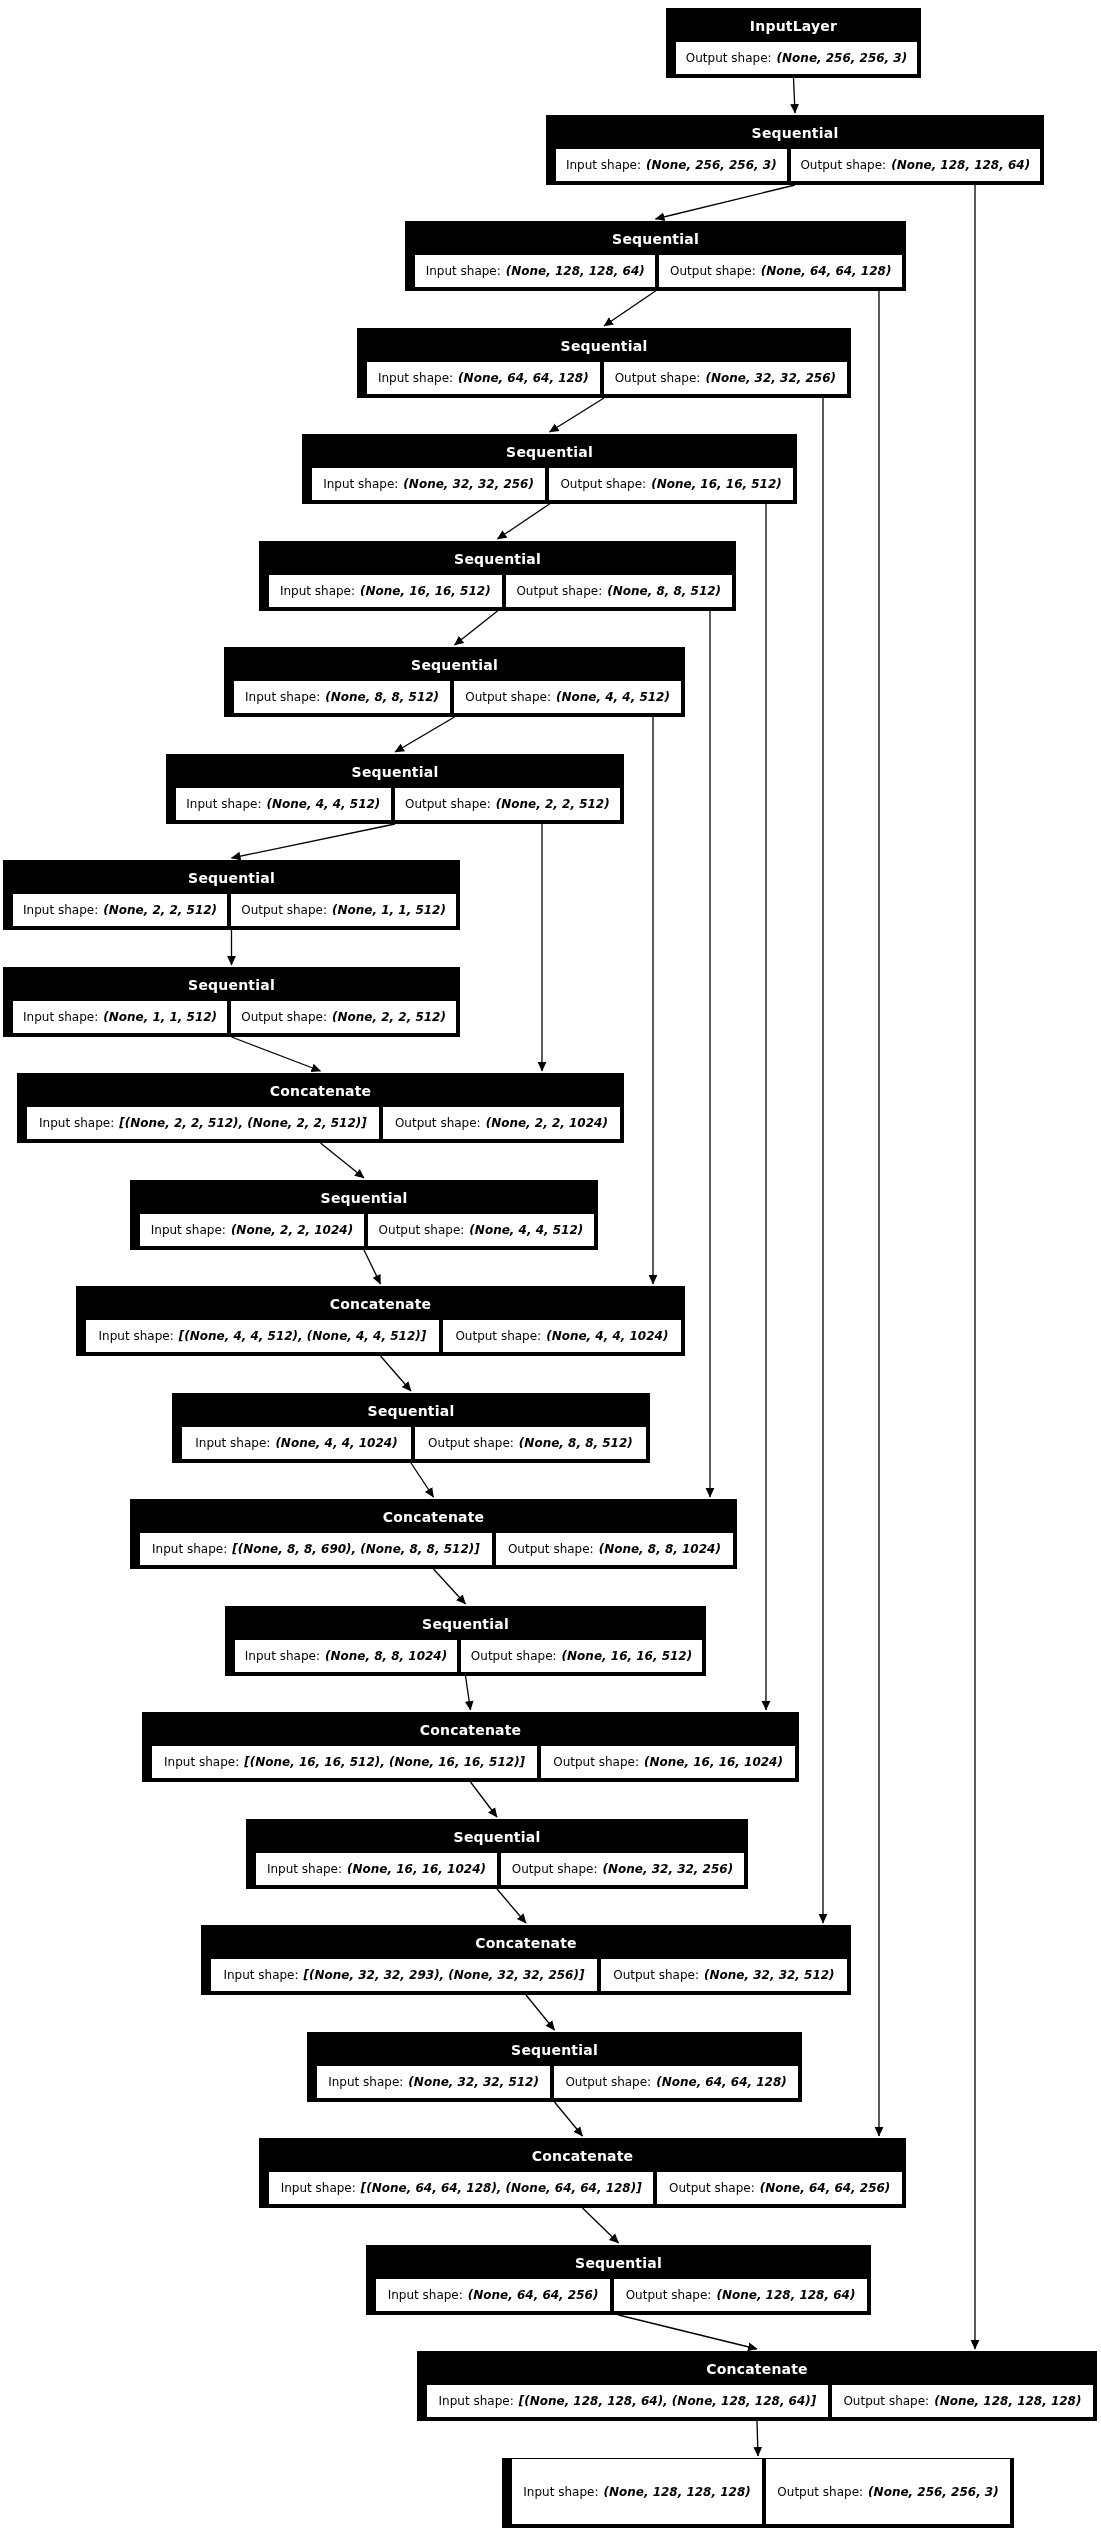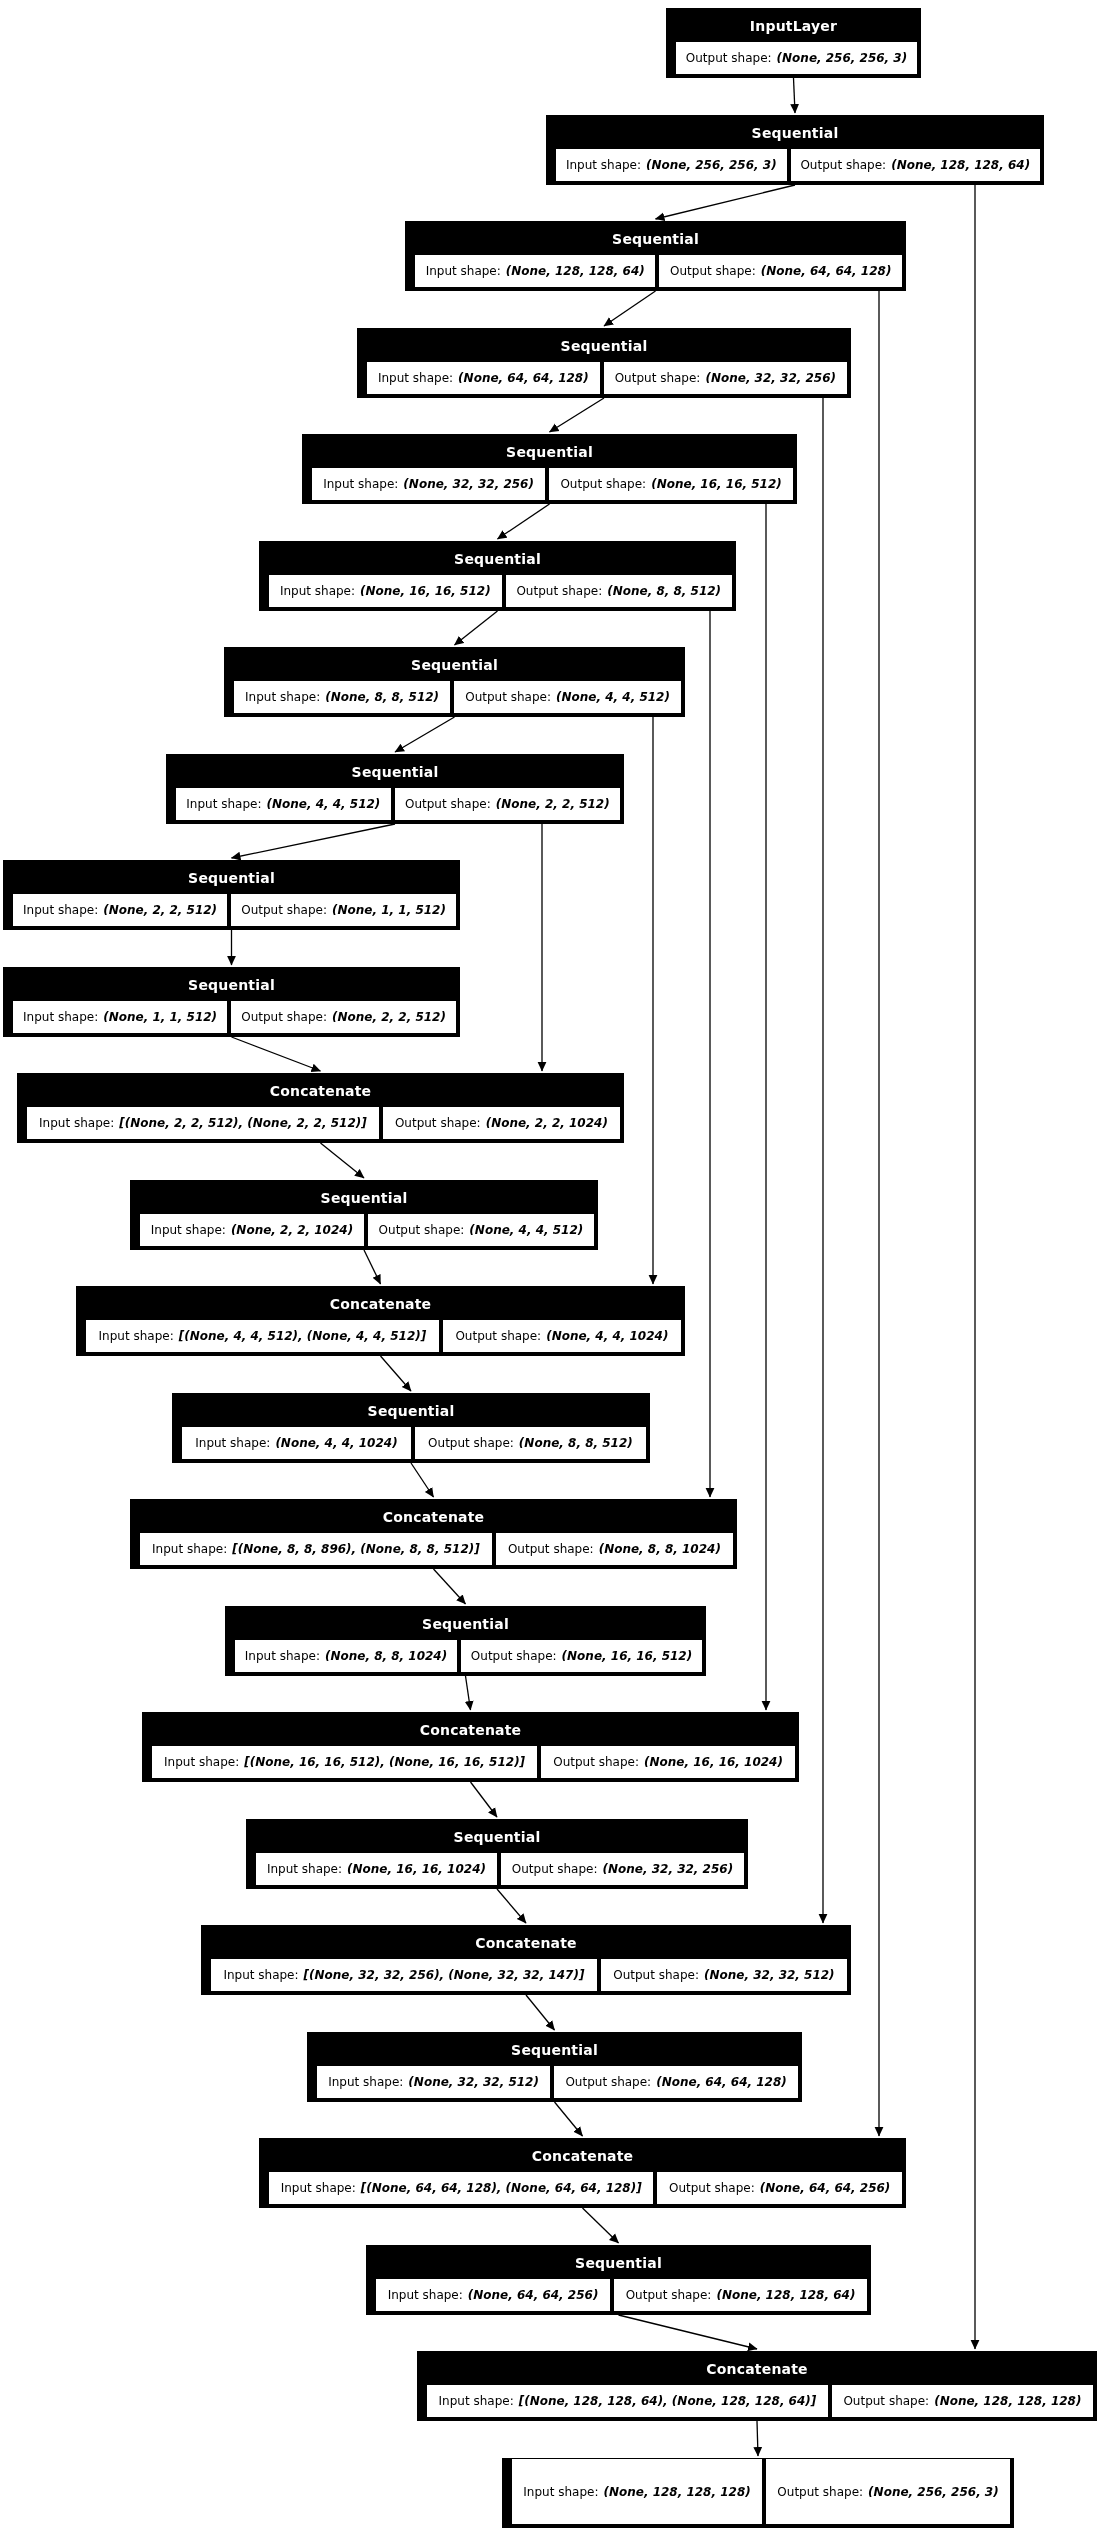--- a/index.html
+++ b/index.html
@@ -252,21 +252,21 @@
           <span class="lbl">Output shape:</span>
           <span class="val">(None, 8, 8, 512)</span>
         </div>
       </div>
     </div>
     <div class="node" style="left: 130px; top: 1499px; width: 607px; height: 70px;">
       <div class="head">Concatenate</div>
       <div class="row">
         <div class="cell">
           <span class="lbl">Input shape:</span>
-          <span class="val">[(None, 8, 8, 896), (None, 8, 8, 512)]</span>
+          <span class="val">[(None, 8, 8, 690), (None, 8, 8, 512)]</span>
         </div>
         <div class="cell">
           <span class="lbl">Output shape:</span>
           <span class="val">(None, 8, 8, 1024)</span>
         </div>
       </div>
     </div>
     <div class="node" style="left: 225px; top: 1606px; width: 481px; height: 70px;">
       <div class="head">Sequential</div>
       <div class="row">
@@ -304,21 +304,21 @@
           <span class="lbl">Output shape:</span>
           <span class="val">(None, 32, 32, 256)</span>
         </div>
       </div>
     </div>
     <div class="node" style="left: 201px; top: 1925px; width: 650px; height: 70px;">
       <div class="head">Concatenate</div>
       <div class="row">
         <div class="cell">
           <span class="lbl">Input shape:</span>
-          <span class="val">[(None, 32, 32, 256), (None, 32, 32, 147)]</span>
+          <span class="val">[(None, 32, 32, 293), (None, 32, 32, 256)]</span>
         </div>
         <div class="cell">
           <span class="lbl">Output shape:</span>
           <span class="val">(None, 32, 32, 512)</span>
         </div>
       </div>
     </div>
     <div class="node" style="left: 307px; top: 2032px; width: 495px; height: 70px;">
       <div class="head">Sequential</div>
       <div class="row">

